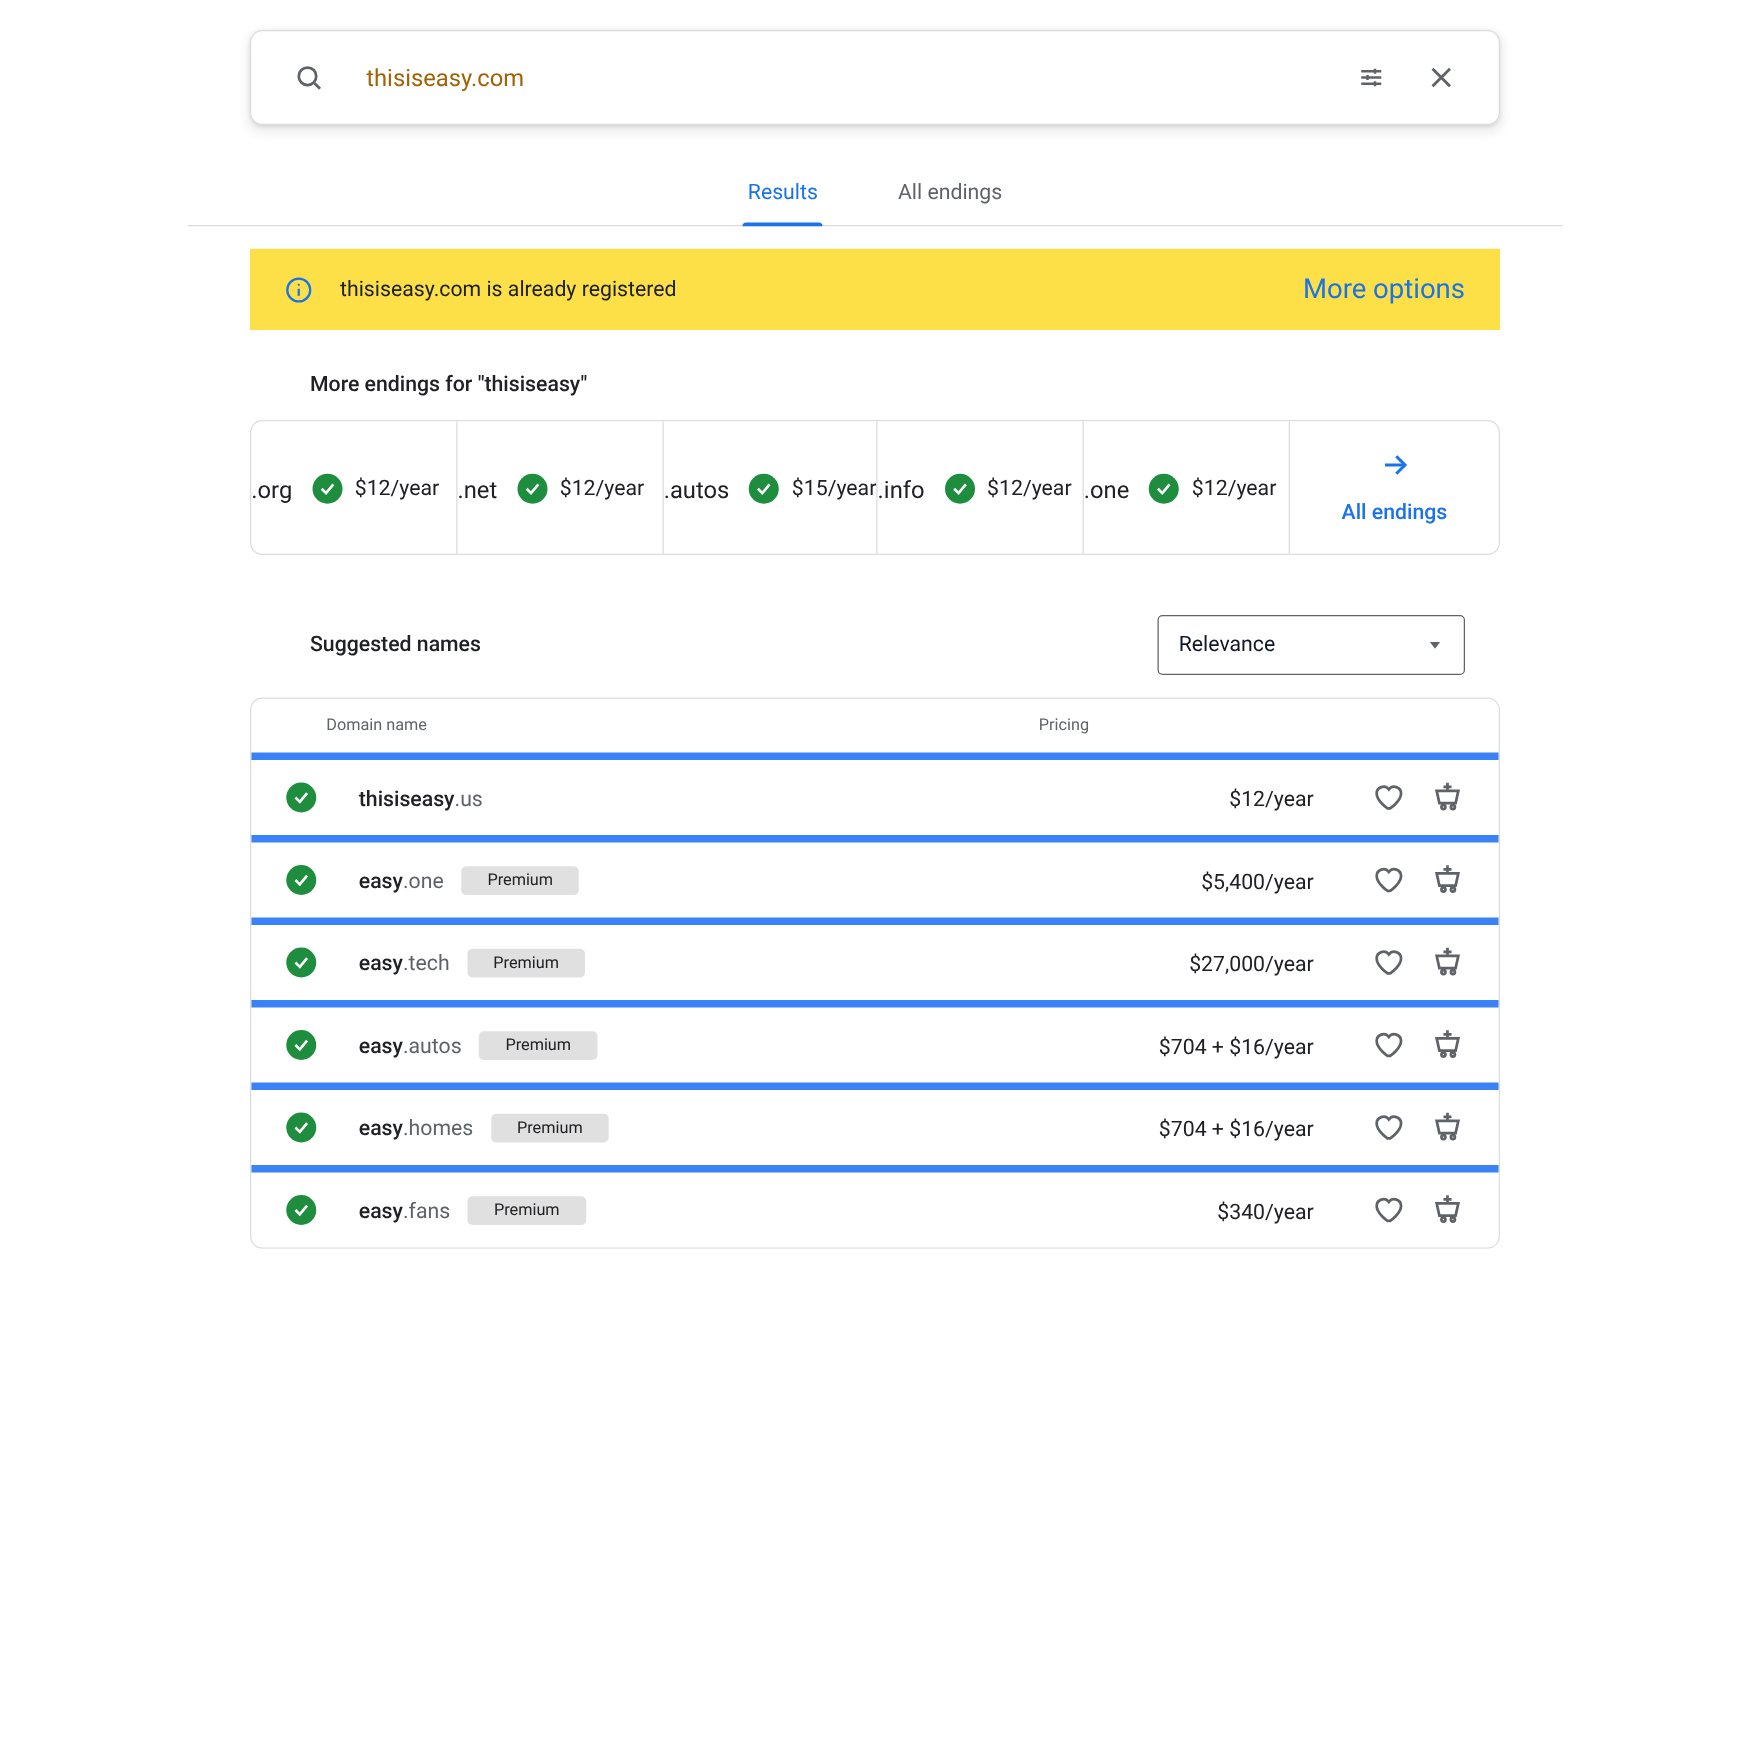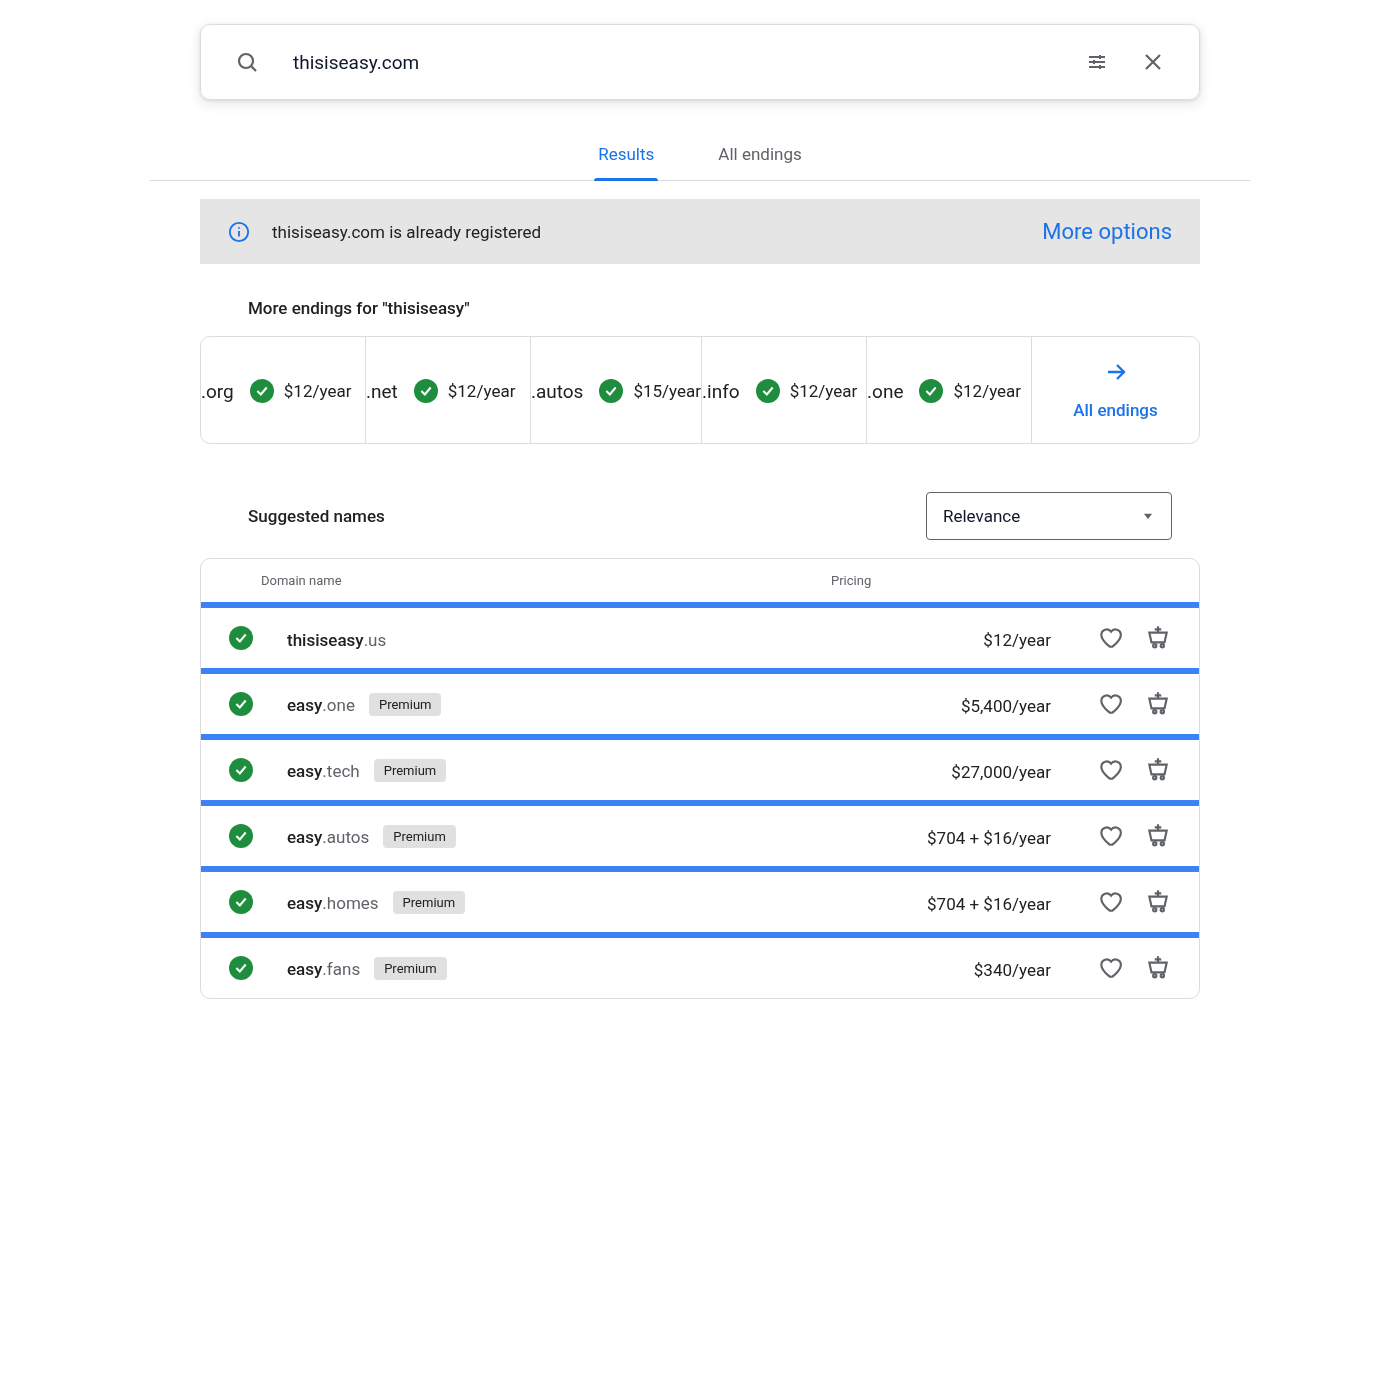--- a/index.html
+++ b/index.html
@@ -35,21 +35,21 @@
     width: 36px;
     height: 36px;
     color: #5f6368;
     cursor: pointer;
   }
   .searchbar input {
     flex: 1;
     border: none;
     outline: none;
     font-size: 19px;
-    color: #0f172a;
+    color: #a16207;
     font-family: inherit;
     margin-left: 6px;
   }
   
   .tabs {
     display: flex;
     justify-content: center;
     gap: 56px;
     margin-top: 30px;
     border-bottom: 1px solid #dadce0;
@@ -69,21 +69,21 @@
     position: absolute;
     left: 0; right: 0; bottom: -1px;
     height: 3px;
     background: #1a73e8;
     border-radius: 3px 3px 0 0;
   }
   
   .notice {
     display: flex;
     align-items: center;
-    background: #e5e5e5;
+    background: #fde047;
     margin: 18px 50px 0 50px;
     padding: 20px 28px;
     gap: 22px;
   }
   .notice .info-icon {
     color: #1a73e8;
     display: inline-flex;
   }
   .notice .msg {
     flex: 1;
@@ -219,21 +219,21 @@
     gap: 14px;
     font-size: 17px;
   }
   .domain-sld { font-weight: 500; color: #202124; }
   .domain-tld { color: #5f6368; }
   .premium-badge {
     background: #e0e0e0;
     color: #202124;
     font-size: 13px;
     border-radius: 4px;
-    padding: 4px 10px;
+    padding: 4px 21px;
   }
   .sug-row .price-col {
     width: 220px;
     text-align: right;
     font-size: 17px;
     color: #202124;
   }
   .sug-row .actions-col {
     width: 120px;
     display: flex;

